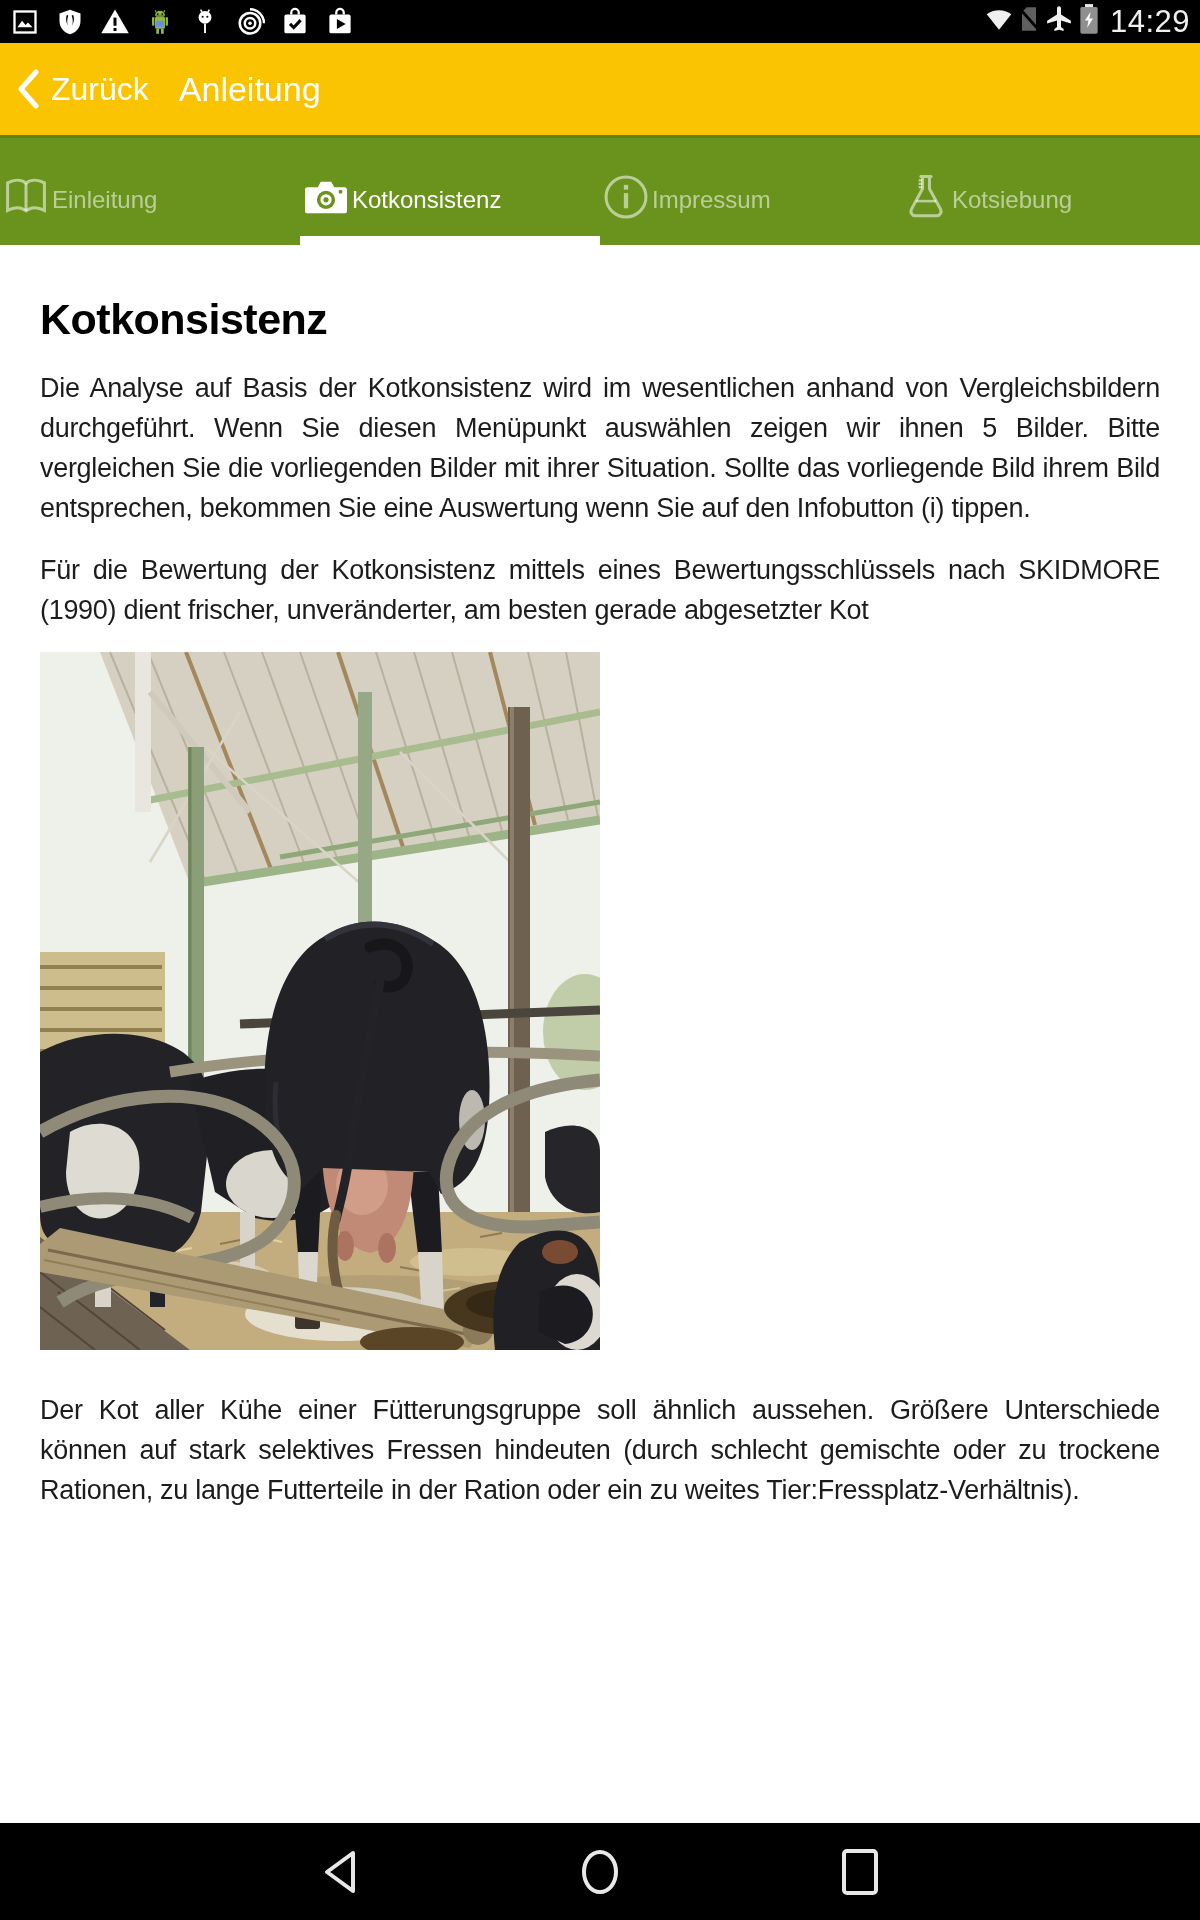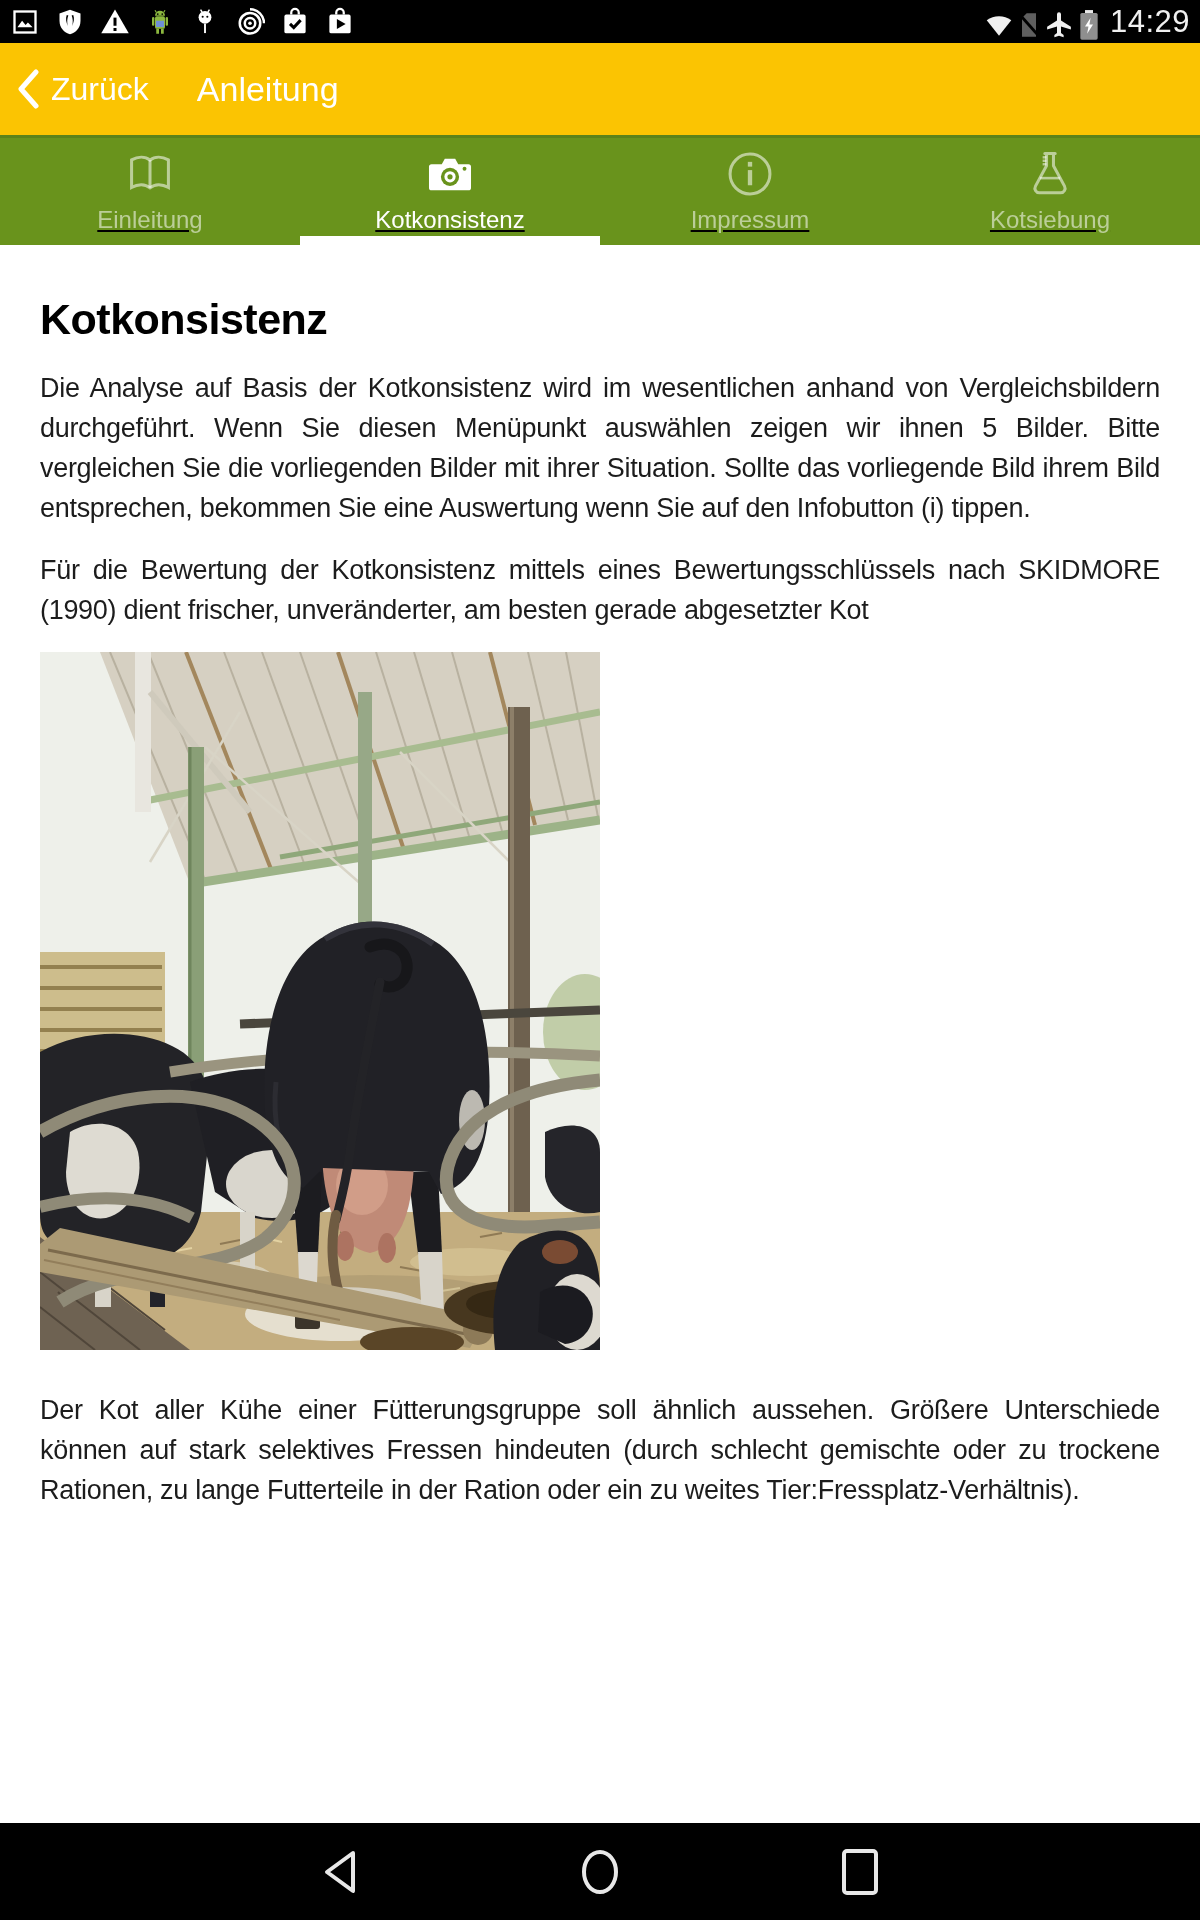--- a/index.html
+++ b/index.html
@@ -11,44 +11,44 @@
   }
 
   
   .statusbar {
     height: 43px; background: #000;
     display: flex; align-items: center;
     padding: 0 10px; gap: 0;
   }
   .statusbar .sb-left { display: flex; align-items: center; gap: 15px; }
   .statusbar .sb-spacer { flex: 1; }
-  .statusbar .sb-right { display: flex; align-items: flex-end; }
+  .statusbar .sb-right { display: flex; align-items: flex-start; }
   .sb-icon { width: 30px; height: 30px; display: inline-flex; align-items: center; justify-content: center; }
   .sb-time { color: #f0f0f0; font-size: 31px; letter-spacing: 0.5px; margin-left: 6px; }
 
   
   .appbar {
     height: 92px; background: #FBC402;
     display: flex; align-items: center;
     padding: 0 15px;
   }
   .appbar .back-group { display: flex; align-items: center; cursor: pointer; }
   .appbar .back-chevron { width: 26px; height: 40px; margin-right: 10px; }
   .appbar .back-label { color: #fff; font-size: 32px; }
-  .appbar .title { color: #fff; font-size: 34px; margin-left: 48px; }
+  .appbar .title { color: #fff; font-size: 34px; margin-left: 30px; }
 
   
   .tabbar {
     height: 110px; background: #69931C;
     border-top: 3px solid #5B831A;
     display: flex; position: relative;
   }
   .tab {
-    width: 300px; display: flex; flex-direction: column;
-    align-items: center; padding-top: 10px; cursor: pointer; text-decoration: underline;
+    width: 300px; display: flex; flex-direction: row;
+    align-items: center; padding-top: 10px; cursor: pointer;
   }
   .tab .tab-icon { width: 52px; height: 52px; display: flex; align-items: center; justify-content: center; }
   .tab .tab-label { font-size: 24px; color: rgba(255,255,255,0.55); margin-top: 6px; }
   .tab.active .tab-label { color: #ffffff; }
   .tab-indicator {
     position: absolute; bottom: 0; left: 300px;
     width: 300px; height: 9px; background: #ffffff;
   }
 
   

